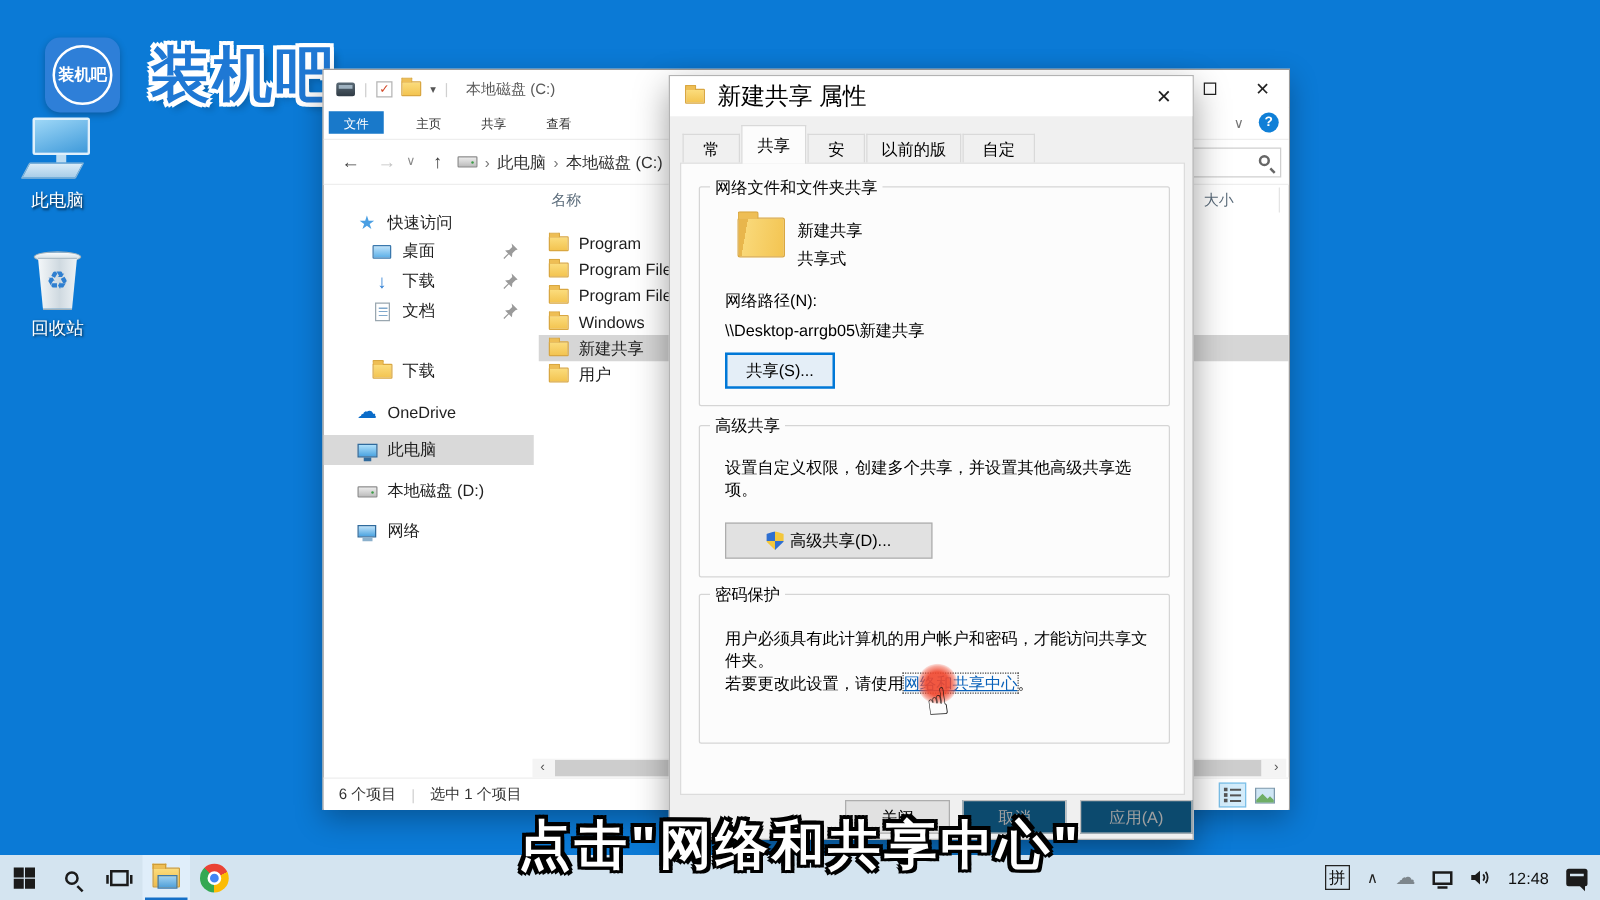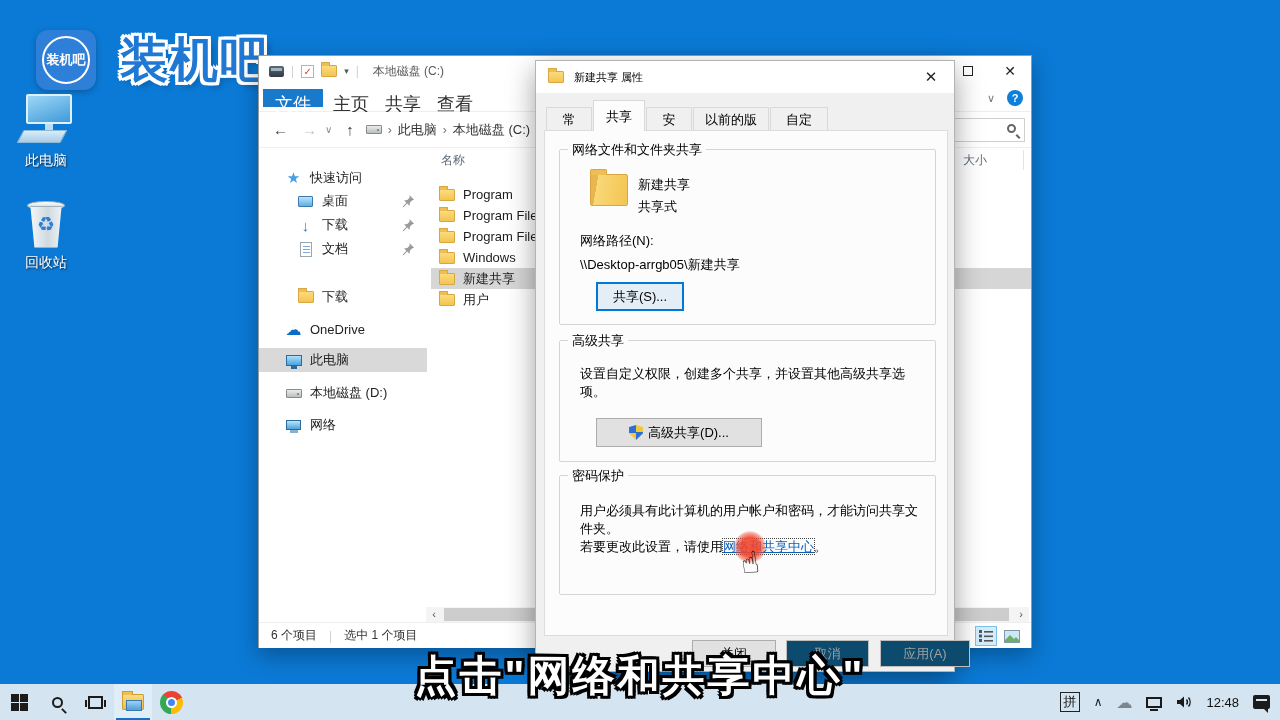--- a/index.html
+++ b/index.html
@@ -40,21 +40,21 @@
   .fold { width:16px; height:12px; background:linear-gradient(#fbdc7c,#f3c451); border:1px solid #d9a741; border-radius:1px; position:relative; }
   .fold::before { content:""; position:absolute; left:-1px; top:-4px; width:7px; height:3px; background:#eebe55; border:1px solid #d9a741; border-bottom:none; border-radius:1px 1px 0 0; }
   .qat .drop { color:#555; font-size:9px; }
   #ex-title .t { margin-left:14px; color:#5a5a5a; font-size:12px; }
   .win-btns { position:absolute; right:0; top:0; height:30px; display:flex; }
   .win-btn { width:42px; height:30px; display:flex; align-items:center; justify-content:center; color:#222; }
   .win-btn .box { width:10px; height:10px; border:1px solid #222; }
   .win-btn.x { font-size:14px; }
 
   #ex-ribbon { position:absolute; left:0; top:30px; right:0; height:26px; background:#fff; border-bottom:1px solid #eee; }
-  .rtab { position:absolute; top:3px; height:18px; padding:3px 12px; font-size:18px; color:#333; }
+  .rtab { position:absolute; top:3px; height:18px; padding:3px 12px; font-size:10px; color:#333; }
   .rtab.file { left:4px; background:#1979ca; color:#fff; }
   .ribbon-right { position:absolute; right:8px; top:4px; display:flex; gap:12px; align-items:center; }
   .chev { color:#777; font-size:11px; }
   .help-ico { width:16px; height:16px; border-radius:50%; background:#0f7fd7; color:#fff; font-size:11px; font-weight:bold; text-align:center; line-height:16px; }
 
   #ex-nav { position:absolute; left:0; top:56px; right:0; height:36px; background:#fff; border-bottom:1px solid #eee; display:flex; align-items:center; }
   .nav-ic { margin-left:14px; font-size:15px; color:#3c3c3c; }
   .nav-ic.dis { color:#c3c3c3; }
   .nav-ic.small { font-size:10px; color:#8a8a8a; margin-left:8px; }
   .crumb { display:flex; align-items:center; gap:6px; margin-left:12px; color:#333; }
@@ -108,37 +108,37 @@
   #ex-status .sp { margin-left:12px; }
   #ex-status .dv { margin-left:12px; color:#d0d0d0; }
   .view-btns { position:absolute; right:8px; top:3px; display:flex; gap:4px; }
   .vbtn { width:22px; height:20px; display:flex; align-items:center; justify-content:center; }
   .vbtn.active { background:#d3ecfb; border:1px solid #7cc0e8; }
 
   
   #dlg { position:absolute; left:535px; top:60px; width:420px; height:612px; background:#f0f0f0; border:1px solid #b3b3b3; box-shadow:0 10px 26px rgba(0,0,0,.38); font-size:13px; color:#000; }
   #dlg-title { position:absolute; left:0; top:0; right:0; height:32px; background:#fff; display:flex; align-items:center; }
   #dlg-title .fold { margin-left:12px; }
-  #dlg-title .t { margin-left:10px; font-size:11px; color:#000; }
+  #dlg-title .t { margin-left:10px; font-size:19px; color:#000; }
   #dlg-close { position:absolute; right:0; top:0; width:46px; height:31px; display:flex; align-items:center; justify-content:center; font-size:15px; color:#222; }
   .dtab { position:absolute; height:24px; top:46px; background:#f0f0f0; border:1px solid #d9d9d9; border-bottom:none; padding:3px 10px 0; font-size:13px; text-align:center; }
   .dtab.active { top:39px; height:31px; background:#fcfcfc; padding-top:7px; z-index:3; }
   #dlg-panel { position:absolute; left:8px; top:69px; width:404px; height:506px; background:#fcfcfc; border:1px solid #dcdcdc; }
   .grp { position:absolute; left:14px; width:377px; border:1px solid #d5d5d5; border-radius:2px; }
   .grp .legend { position:absolute; left:8px; top:-9px; background:#fcfcfc; padding:0 4px; font-size:13px; color:#000; }
   #grp1 { top:18px; height:176px; }
   #grp2 { top:209px; height:122px; }
   #grp3 { top:344px; height:120px;padding-left:42px; }
   .big-fold { position:absolute; left:30px; top:24px; width:38px; height:32px; background:linear-gradient(100deg,#e8b64c 18%,#f9d878 18%,#f3c451); border:1px solid #d9a741; border-radius:2px; }
   .big-fold::before { content:""; position:absolute; left:-1px; top:-6px; width:15px; height:5px; background:#eebe55; border:1px solid #d9a741; border-bottom:none; border-radius:2px 2px 0 0; }
   .g1-name { position:absolute; left:78px; top:26px; }
   .g1-state { position:absolute; left:78px; top:48px; }
   .g1-pathlbl { position:absolute; left:20px; top:82px; }
   .g1-path { position:absolute; left:20px; top:106px; }
-  .btn { background:#e1e1e1; border:1px solid #adadad; font-size:13px; color:#000; display:flex; align-items:center; justify-content:center; font-family:inherit;margin-left:16px; }
+  .btn { background:#e1e1e1; border:1px solid #adadad; font-size:13px; color:#000; display:flex; align-items:center; justify-content:center; font-family:inherit; }
   #share-btn { position:absolute; left:20px; top:132px; width:88px; height:29px; border:2px solid #0078d7; background:#e4eef7; }
   .g2-desc { position:absolute; left:20px; top:24px; width:340px; line-height:18px; }
   #adv-btn { position:absolute; left:20px; top:77px; width:166px; height:29px; gap:5px; }
   .shield { width:14px; height:15px; clip-path:polygon(50% 0,100% 14%,100% 55%,50% 100%,0 55%,0 14%);
     background:conic-gradient(from 0deg at 50% 50%, #f3c73c 0 90deg, #2f6fd1 90deg 180deg, #f3c73c 180deg 270deg, #2f6fd1 270deg 360deg); }
   .g3-line1 { position:absolute; left:20px; top:26px; width:345px; line-height:18px; }
   .g3-line2 { position:absolute; left:20px; top:62px; width:345px; line-height:18px; }
   .lnk { color:#0a61b9; text-decoration:underline; outline:1px dotted #444; }
   #ripple { position:absolute; left:198px; top:470px; width:32px; height:32px; border-radius:50%; z-index:5;
     background:radial-gradient(circle, rgba(240,70,45,.9) 0 42%, rgba(240,70,45,.45) 62%, rgba(240,70,45,0) 74%); }

